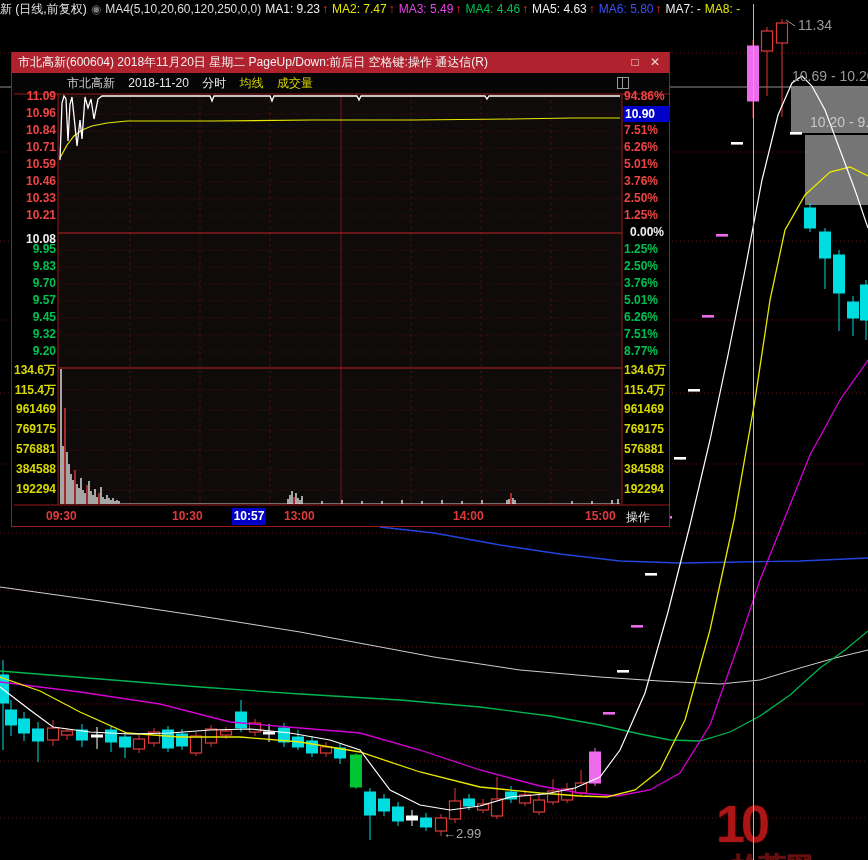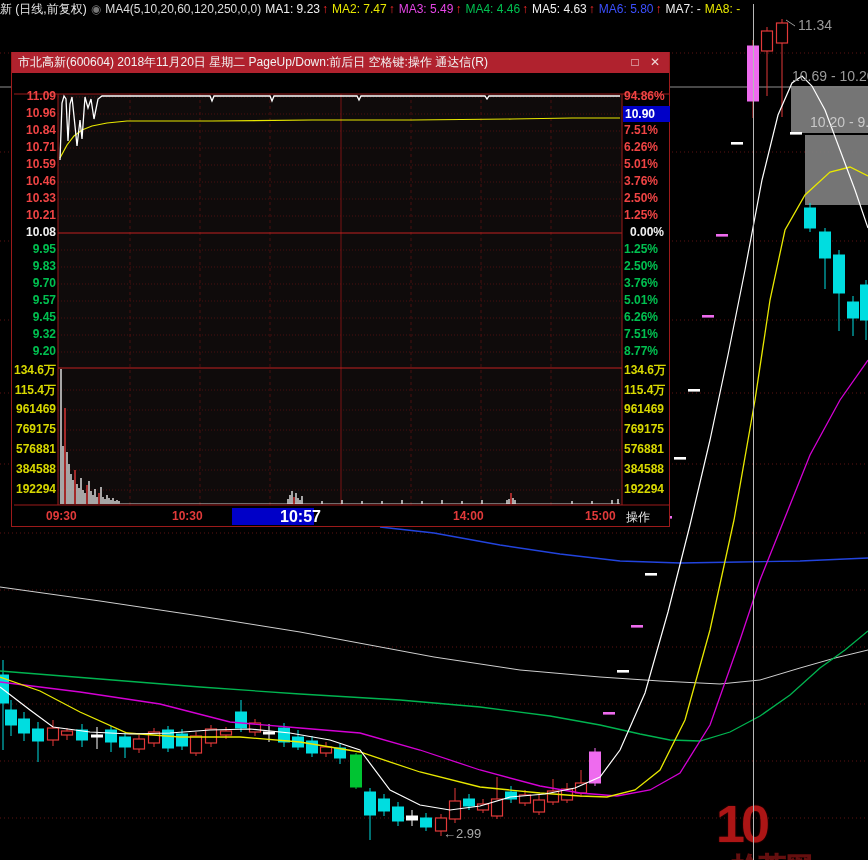--- a/index.html
+++ b/index.html
@@ -26,21 +26,21 @@
   #panel-icon{position:absolute;right:40px;top:4px;width:12px;height:12px;border:1px solid #999;box-sizing:border-box;}
   #panel-icon i{display:block;width:4px;height:100%;border-right:1px solid #999;}
   .axl{position:absolute;font-size:12px;font-weight:bold;white-space:nowrap;}
   .ax-left{left:0;width:44px;text-align:right;}
   .ax-right{left:612px;width:46px;text-align:left;}
   .c-up{color:#ef4444;} .c-dn{color:#00c050;} .c-flat{color:#f0f0f0;} .c-vol{color:#d8d800;}
   #price-box{position:absolute;left:611px;top:54px;width:47px;height:16px;background:#0000c8;color:#fff;
     font-size:12px;font-weight:bold;line-height:16px;padding-left:2px;box-sizing:border-box;}
   .tlabel{position:absolute;top:457px;font-size:12px;font-weight:bold;color:#e23a3a;}
   #time-cursor{position:absolute;left:220px;top:456px;width:34px;height:17px;background:#0000c8;color:#fff;
-    font-size:16px;font-weight:bold;text-align:center;line-height:17px;padding-left:48px;}
+    font-size:12px;font-weight:bold;text-align:center;line-height:17px;}
   #action-btn{position:absolute;left:614px;top:457px;font-size:12px;color:#e8e8e8;}
   #watermark{position:absolute;left:716px;top:796px;z-index:4;opacity:.95;white-space:nowrap;}
   #wm-num{font-size:52px;font-weight:bold;color:#b61717;float:left;line-height:56px;letter-spacing:-4px;
     text-shadow:0 0 2px #5a0808;}
   #wm-right{float:left;margin-left:16px;}
   #wm-site{font-size:27px;font-weight:bold;color:#4a0d0d;-webkit-text-stroke:1px #6b1010;line-height:30px;}
   #wm-domain{font-size:20px;font-weight:bold;color:#c32020;line-height:22px;}
   #cross-svg{z-index:5;pointer-events:none;}
 </style>
 </head>
@@ -191,20 +191,30 @@
       <text x="792" y="81" fill="#9a9a9a" font-size="14">10.69 - 10.20</text>
       <text x="810" y="127" fill="#c8c8c8" font-size="14">10.20 - 9.4</text>
       <text x="443" y="838" fill="#a8a8a8" font-size="13">←2.99</text>
     </svg>
 
 <div id="popup">
   <div id="popup-title">
     <span>市北高新(600604) 2018年11月20日 星期二 PageUp/Down:前后日 空格键:操作 通达信(R)</span>
     <span id="btn-restore" class="win-btn">□</span>
     <span id="btn-close" class="win-btn">✕</span>
+  </div>
+  <div id="popup-toolbar">
+    <span id="tb-stock" class="tb">市北高新</span>
+    <span id="tb-date" class="tb">2018-11-20</span>
+    <span id="tb-mode" class="tb">分时</span>
+    <span id="tb-avg" class="tb">均线</span>
+    <span id="tb-vol" class="tb">成交量</span>
+    <span id="panel-icon">
+          <i></i>
+        </span>
   </div>
   <svg id="popup-svg" width="659" height="475" style="top:0;">
         <rect x="46" y="42" width="564" height="411" fill="#0f0b0b"></rect>
         <line x1="46" y1="45" x2="610" y2="45" stroke="#4a1010" stroke-width="1" stroke-dasharray="1 2"></line>
         <line x1="46" y1="62" x2="610" y2="62" stroke="#4a1010" stroke-width="1" stroke-dasharray="1 2"></line>
         <line x1="46" y1="79" x2="610" y2="79" stroke="#4a1010" stroke-width="1" stroke-dasharray="1 2"></line>
         <line x1="46" y1="96" x2="610" y2="96" stroke="#4a1010" stroke-width="1" stroke-dasharray="1 2"></line>
         <line x1="46" y1="113" x2="610" y2="113" stroke="#4a1010" stroke-width="1" stroke-dasharray="1 2"></line>
         <line x1="46" y1="130" x2="610" y2="130" stroke="#4a1010" stroke-width="1" stroke-dasharray="1 2"></line>
         <line x1="46" y1="147" x2="610" y2="147" stroke="#4a1010" stroke-width="1" stroke-dasharray="1 2"></line>
@@ -546,21 +556,21 @@
       </svg>
   <div id="axis-labels">
         <span class="axl ax-left c-up" style="top: 37px;">11.09</span>
         <span class="axl ax-left c-up" style="top: 54px;">10.96</span>
         <span class="axl ax-left c-up" style="top: 71px;">10.84</span>
         <span class="axl ax-left c-up" style="top: 88px;">10.71</span>
         <span class="axl ax-left c-up" style="top: 105px;">10.59</span>
         <span class="axl ax-left c-up" style="top: 122px;">10.46</span>
         <span class="axl ax-left c-up" style="top: 139px;">10.33</span>
         <span class="axl ax-left c-up" style="top: 156px;">10.21</span>
-        <span class="axl ax-left c-flat" style="top: 173px; text-align: right;">10.08</span>
+        <span class="axl ax-left c-flat" style="top: 180px; text-align: right;">10.08</span>
         <span class="axl ax-left c-dn" style="top: 190px;">9.95</span>
         <span class="axl ax-left c-dn" style="top: 207px;">9.83</span>
         <span class="axl ax-left c-dn" style="top: 224px;">9.70</span>
         <span class="axl ax-left c-dn" style="top: 241px;">9.57</span>
         <span class="axl ax-left c-dn" style="top: 258px;">9.45</span>
         <span class="axl ax-left c-dn" style="top: 275px;">9.32</span>
         <span class="axl ax-left c-dn" style="top: 292px;">9.20</span>
         <span class="axl ax-right c-up" style="top: 37px;">94.86%</span>
         <span class="axl ax-right c-up" style="top: 71px;">7.51%</span>
         <span class="axl ax-right c-up" style="top: 88px;">6.26%</span>

